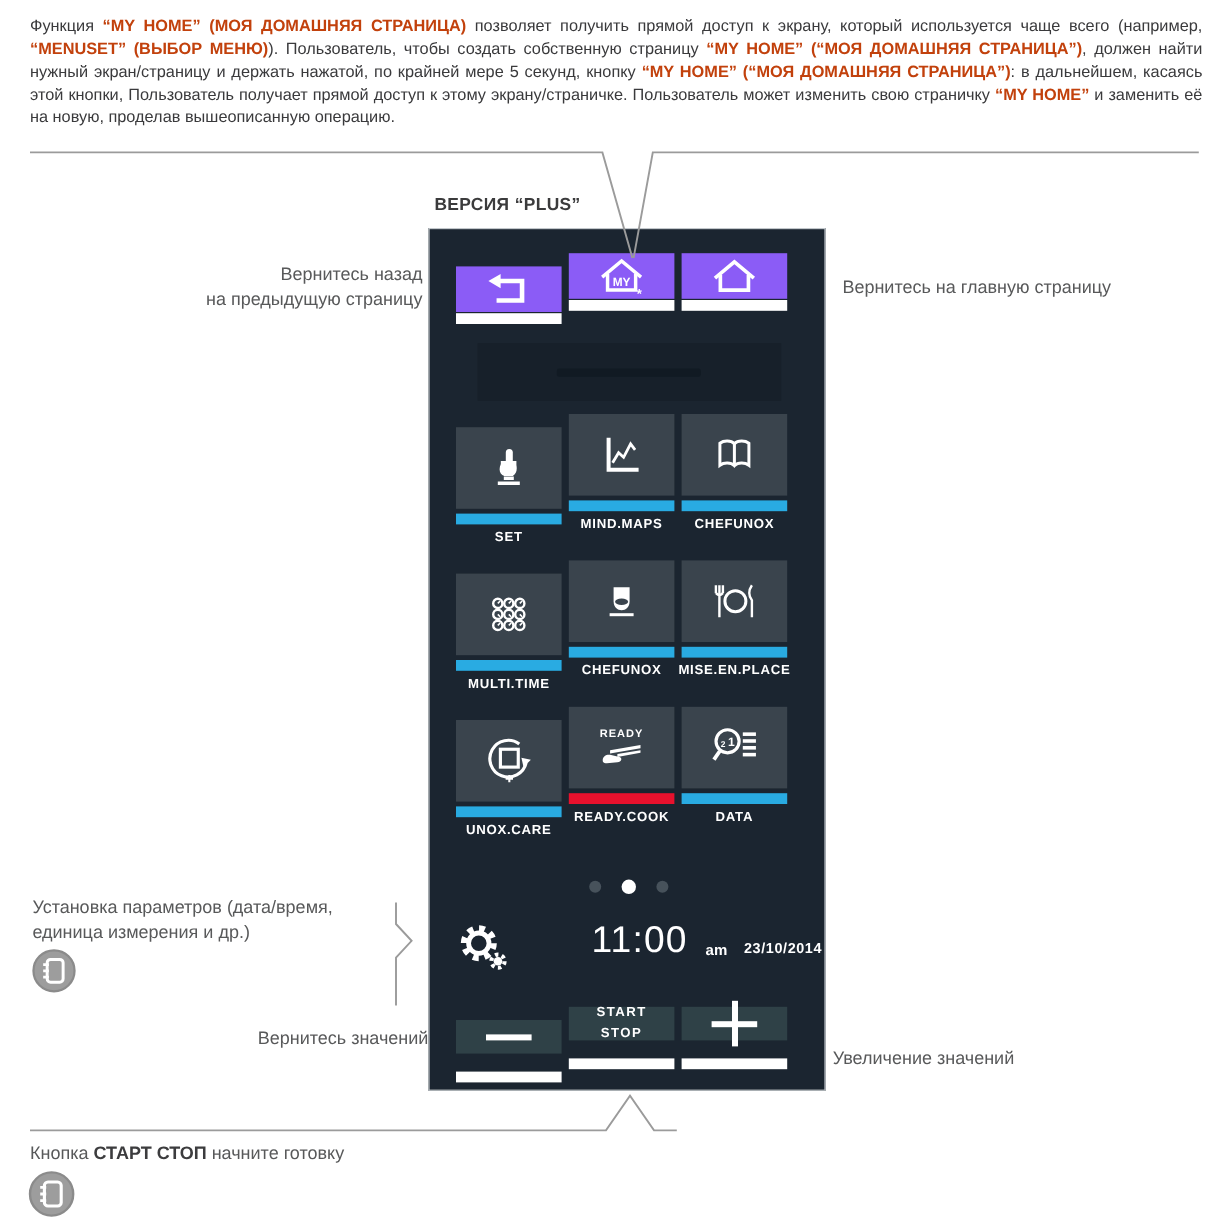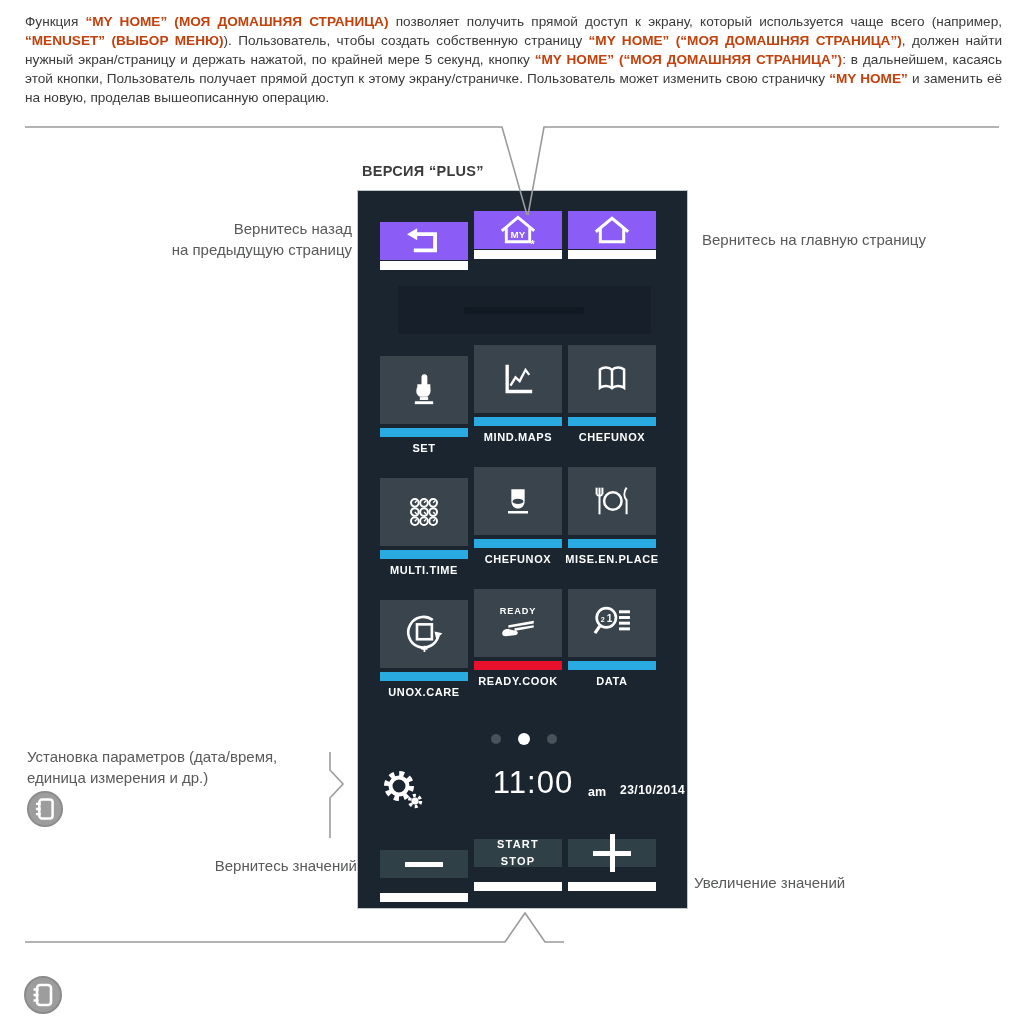--- a/index.html
+++ b/index.html
@@ -284,20 +284,21 @@
   <svg class="booklet" style="left:26px; top:790px;" width="38" height="38" viewBox="0 0 40 40">
     <circle cx="20" cy="20" r="18" fill="#9d9d9d" stroke="#8b8b8b" stroke-width="2"></circle>
     <rect x="14" y="10" width="14" height="20" rx="3" fill="none" stroke="#fff" stroke-width="2.6"></rect>
     <path d="M10.5 14.5 h5 M10.5 20 h5 M10.5 25.5 h5" stroke="#fff" stroke-width="2.4"></path>
   </svg>
 
   <div class="ann ta-r" style="right:667px; top:855px;">Вернитесь значений</div>
 
   <div class="ann" style="left:694px; top:857px;margin-top:15px;">Увеличение значений</div>
 
+  <div class="ann" style="left:25px; top:951px;"><span>Кнопка </span><strong>СТАРТ СТОП</strong><span> начните готовку</span></div>
 
   <svg class="booklet" style="left:23px; top:975px;" width="40" height="40" viewBox="0 0 40 40">
     <circle cx="20" cy="20" r="18" fill="#9d9d9d" stroke="#8b8b8b" stroke-width="2"></circle>
     <rect x="14" y="10" width="14" height="20" rx="3" fill="none" stroke="#fff" stroke-width="2.6"></rect>
     <path d="M10.5 14.5 h5 M10.5 20 h5 M10.5 25.5 h5" stroke="#fff" stroke-width="2.4"></path>
   </svg>
 
 </div>
 
 </body></html>

